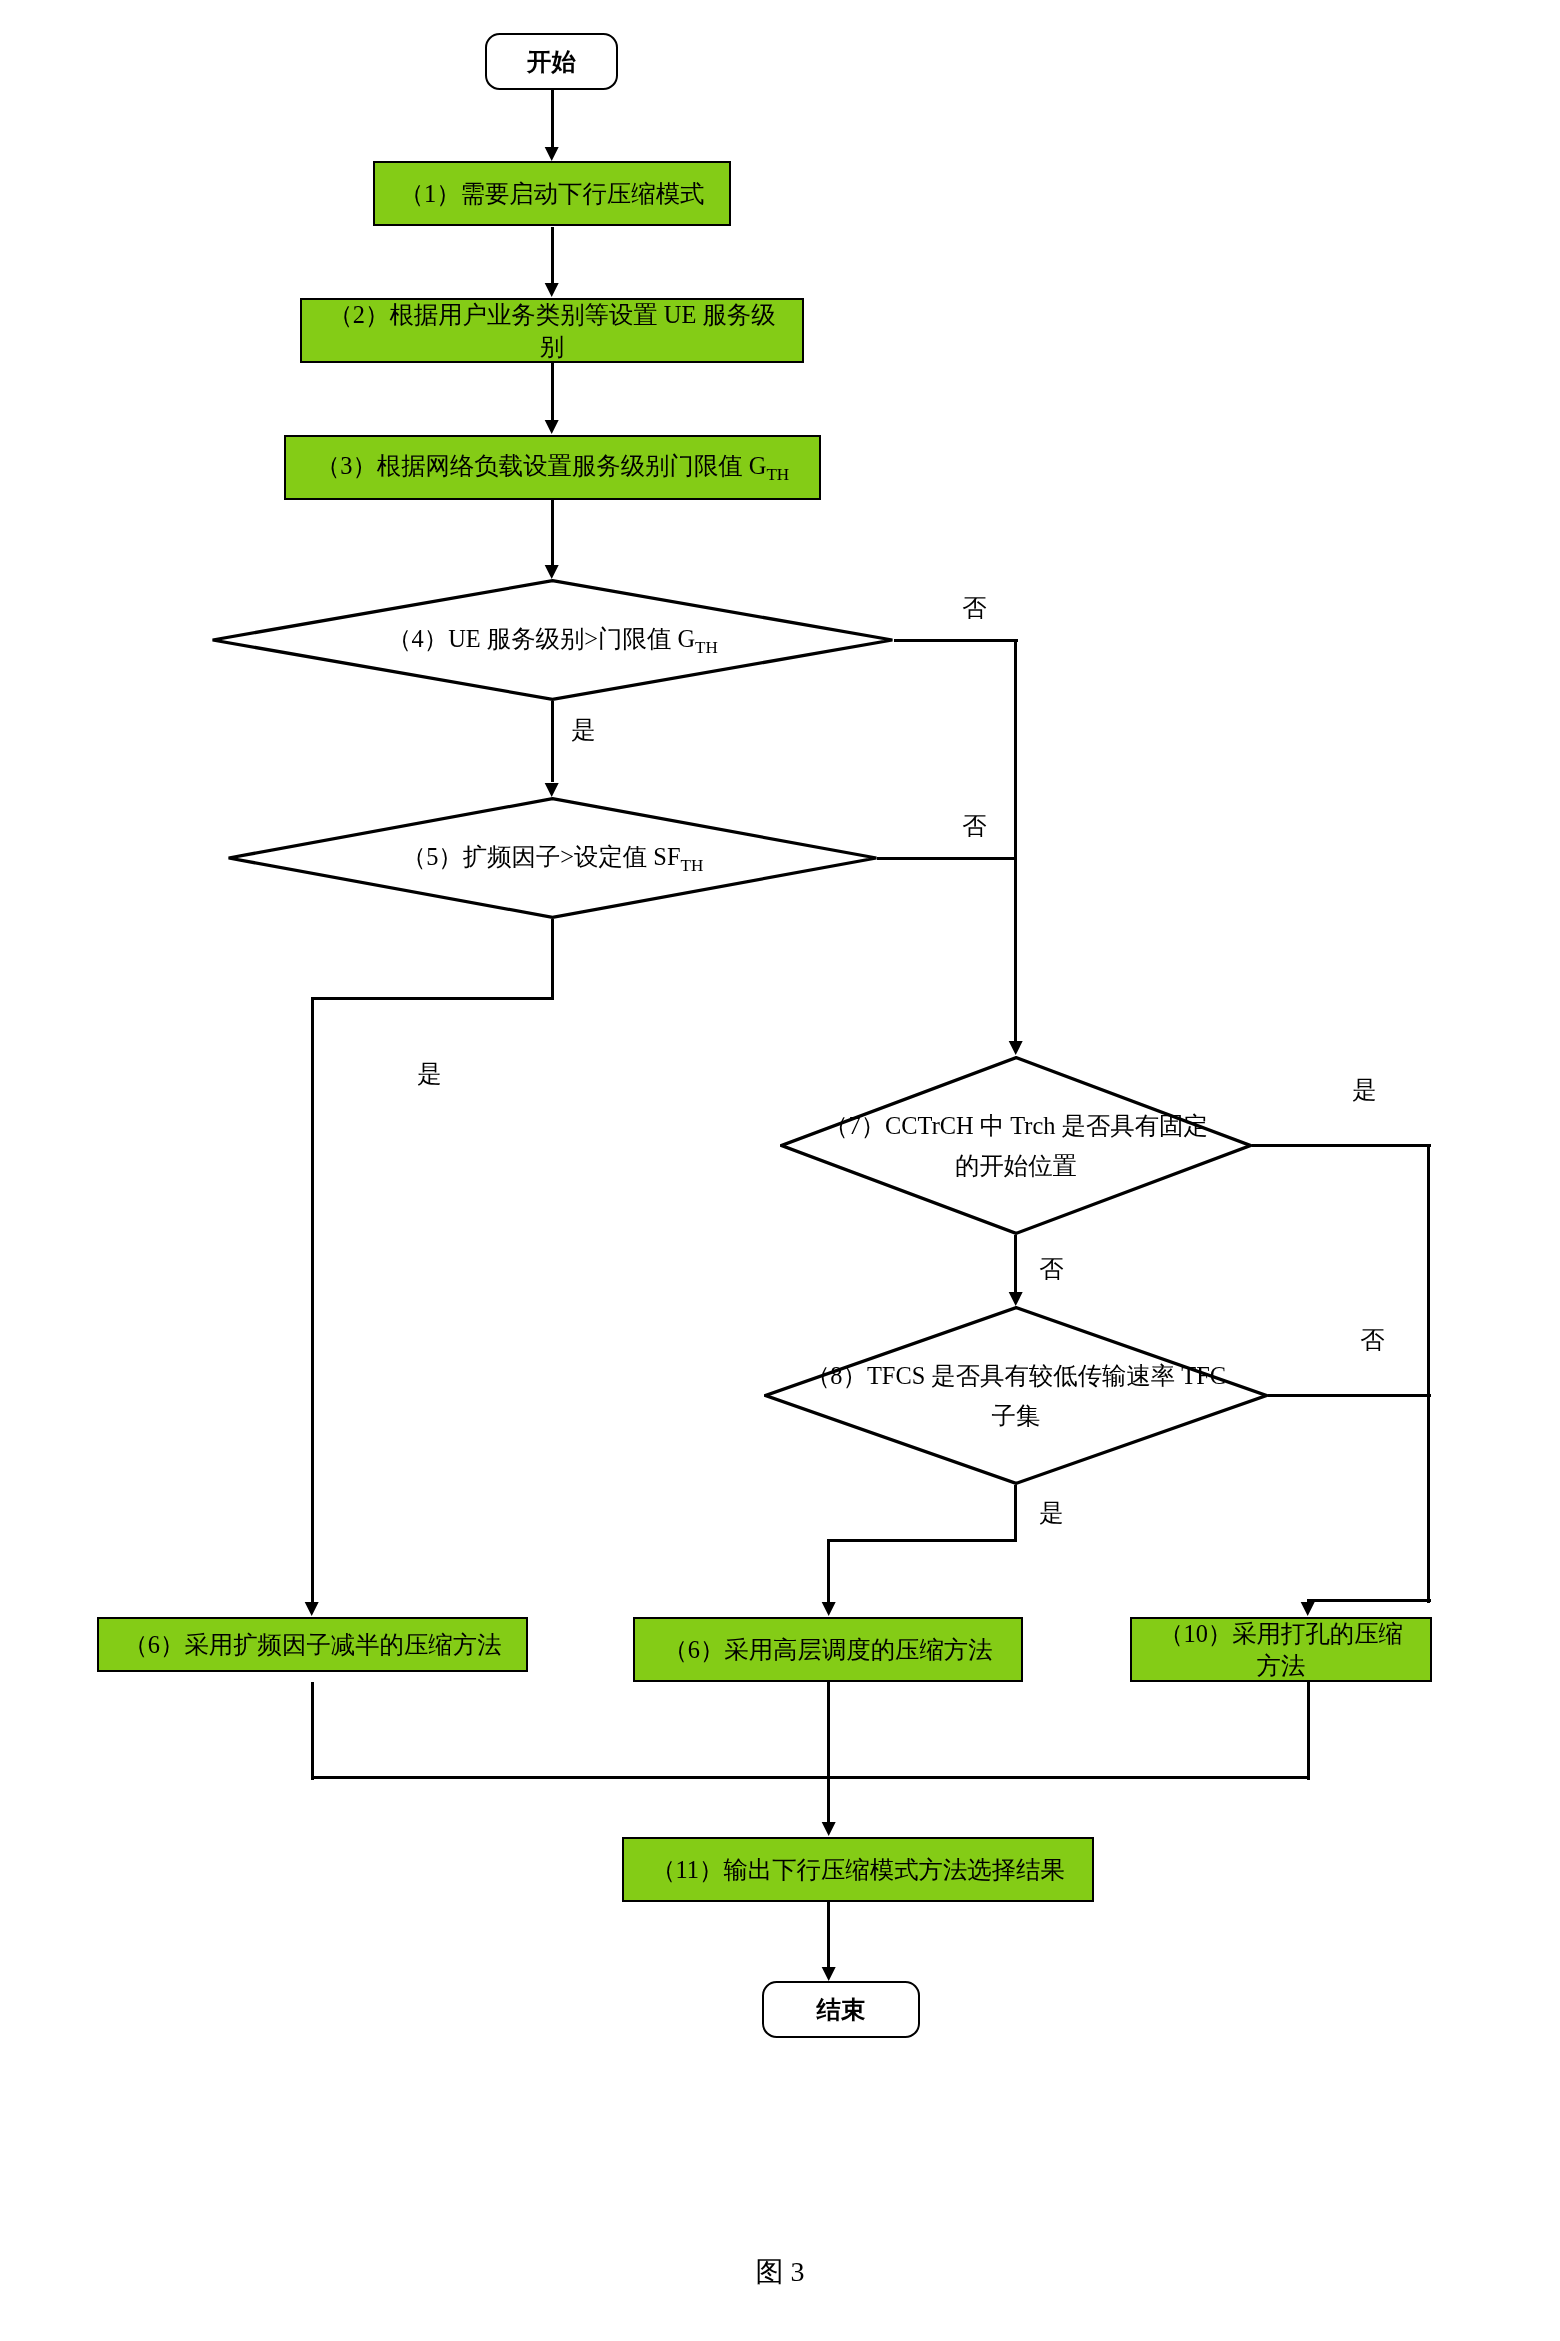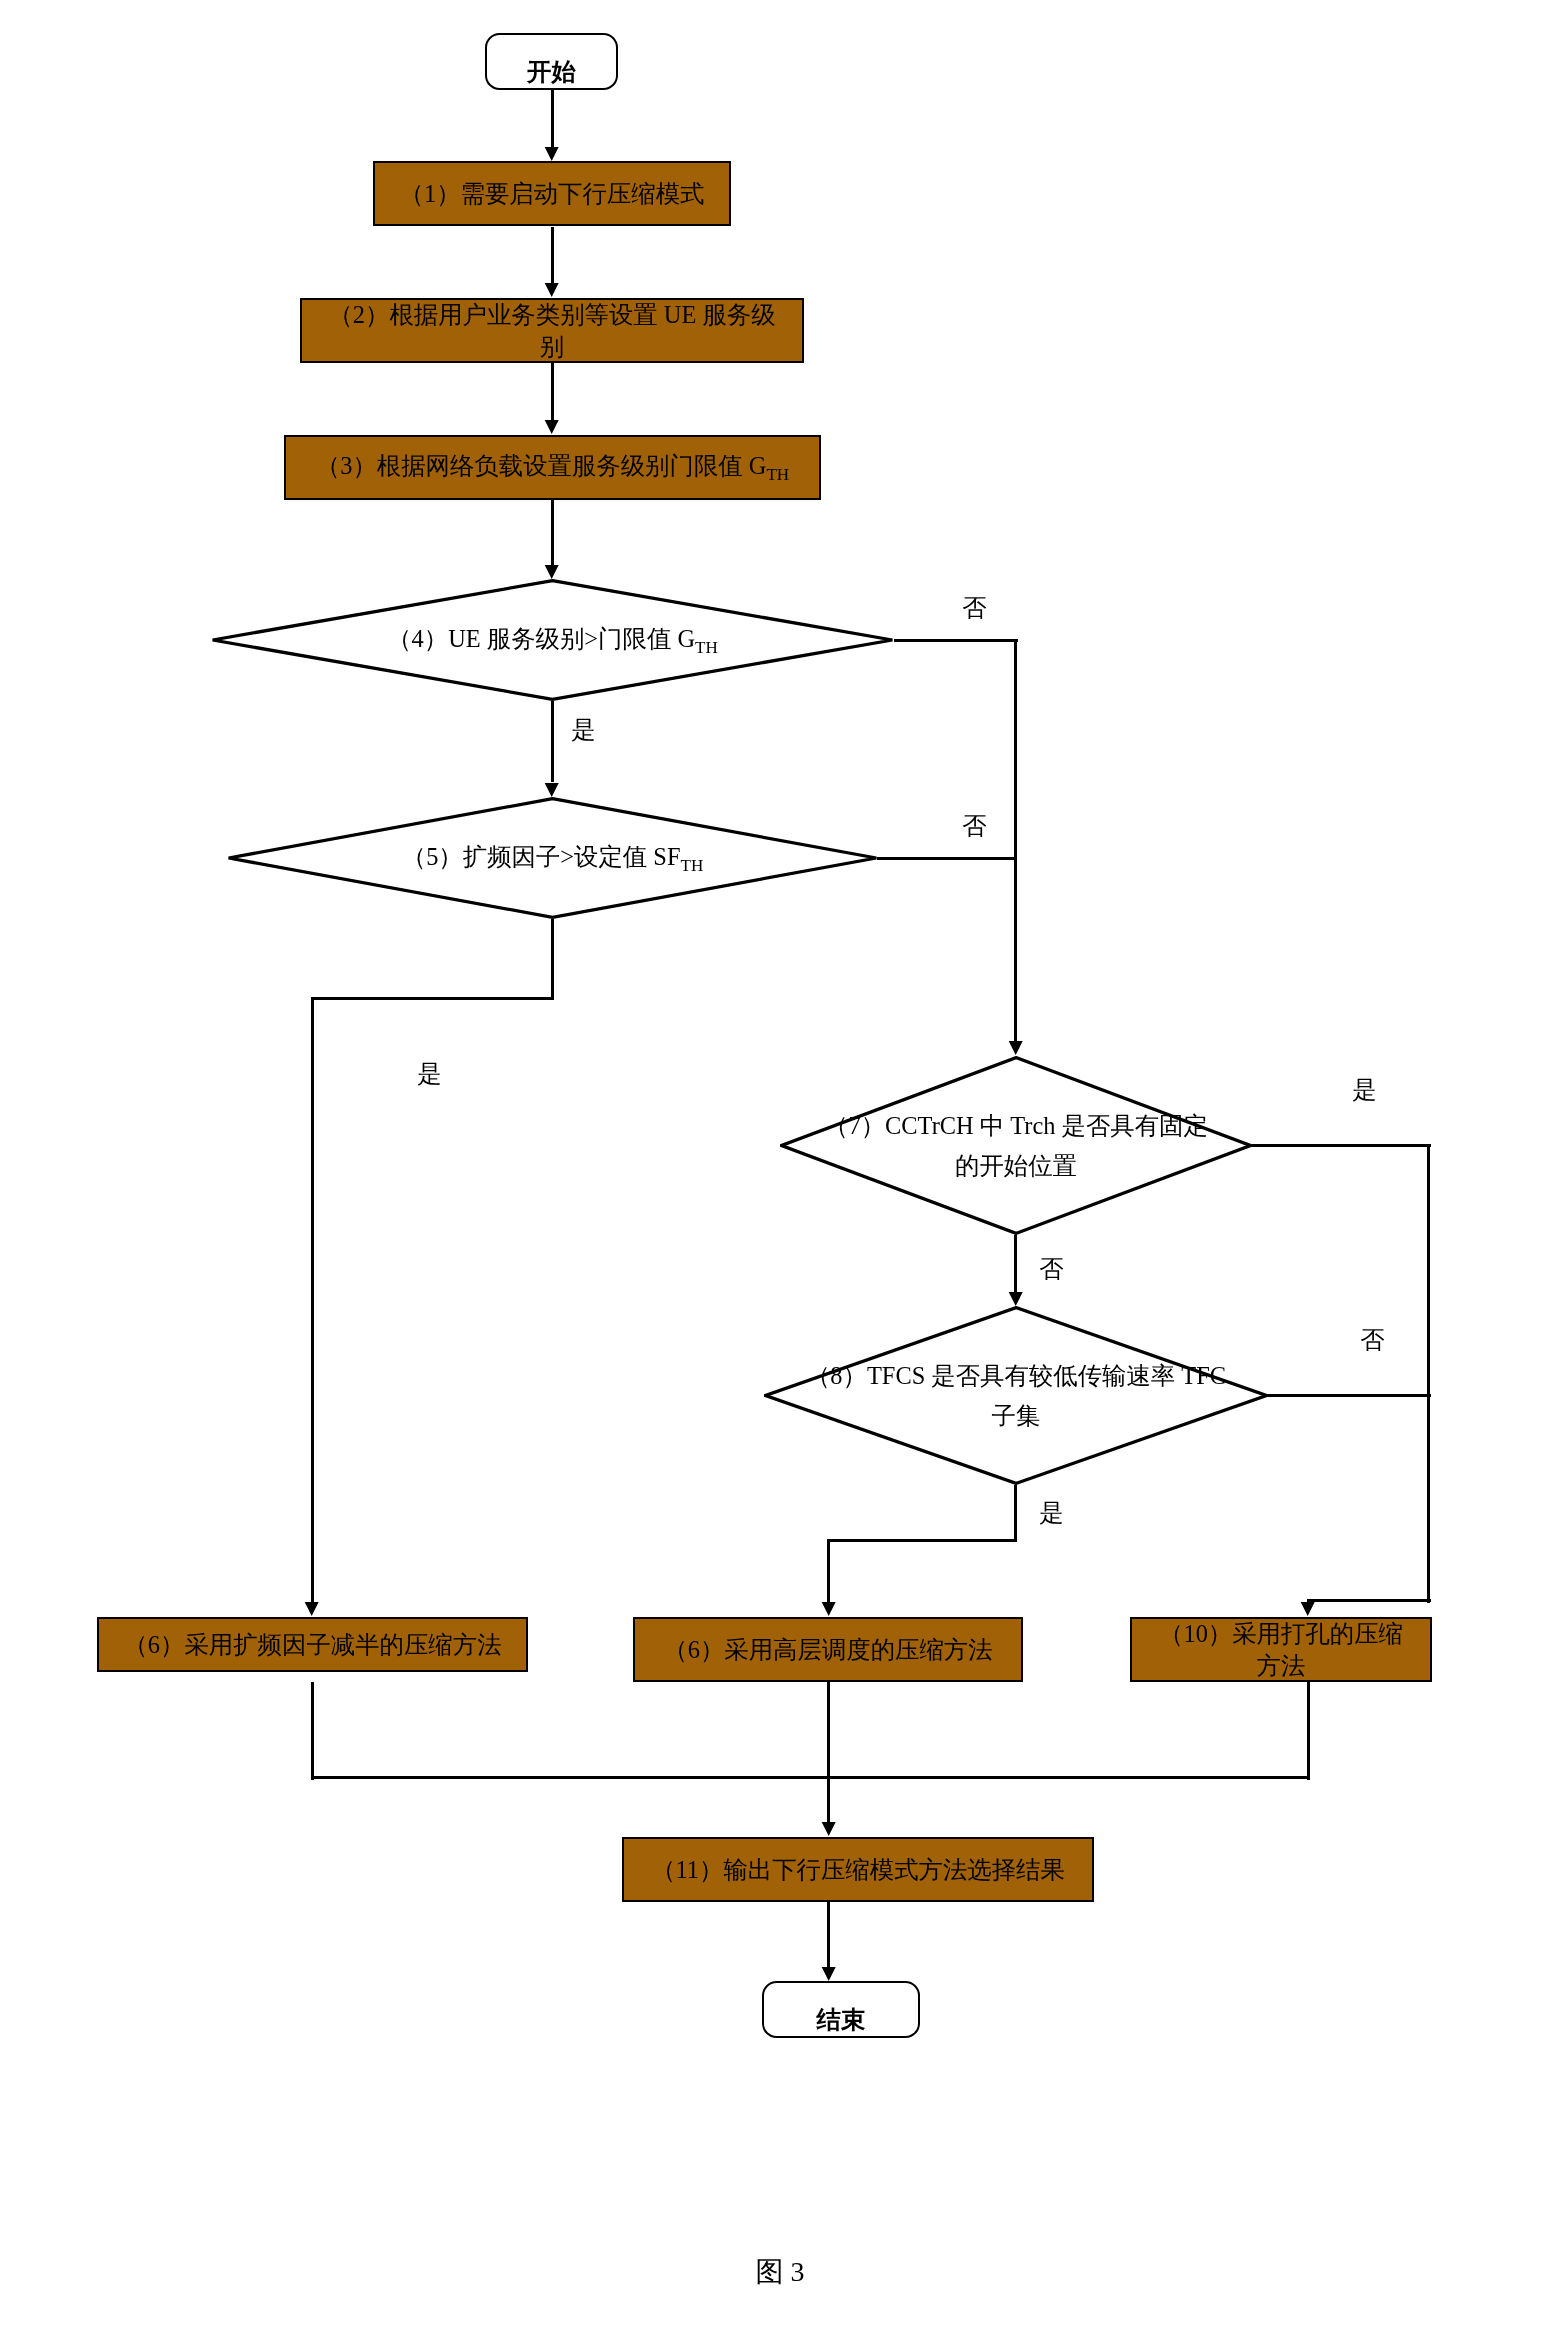--- a/index.html
+++ b/index.html
@@ -16,29 +16,29 @@
     position: relative;
     width: 1464px;
     height: 2196px;
   }
   .terminator {
     position: absolute;
     border: 2.4px solid #000;
     border-radius: 14.6px;
     background: #fff;
     display: flex;
-    align-items: flex-end;
+    align-items: center;
     justify-content: center;
     font-size: 24.4px;
     font-weight: bold;
   }
   .process {
     position: absolute;
     border: 2.4px solid #000;
-    background: #a16207;
+    background: #84cc16;
     display: flex;
     align-items: center;
     justify-content: center;
     font-size: 24.4px;
     padding: 8.1px 16.3px;
     text-align: center;
   }
   .decision {
     position: absolute;
     display: flex;

